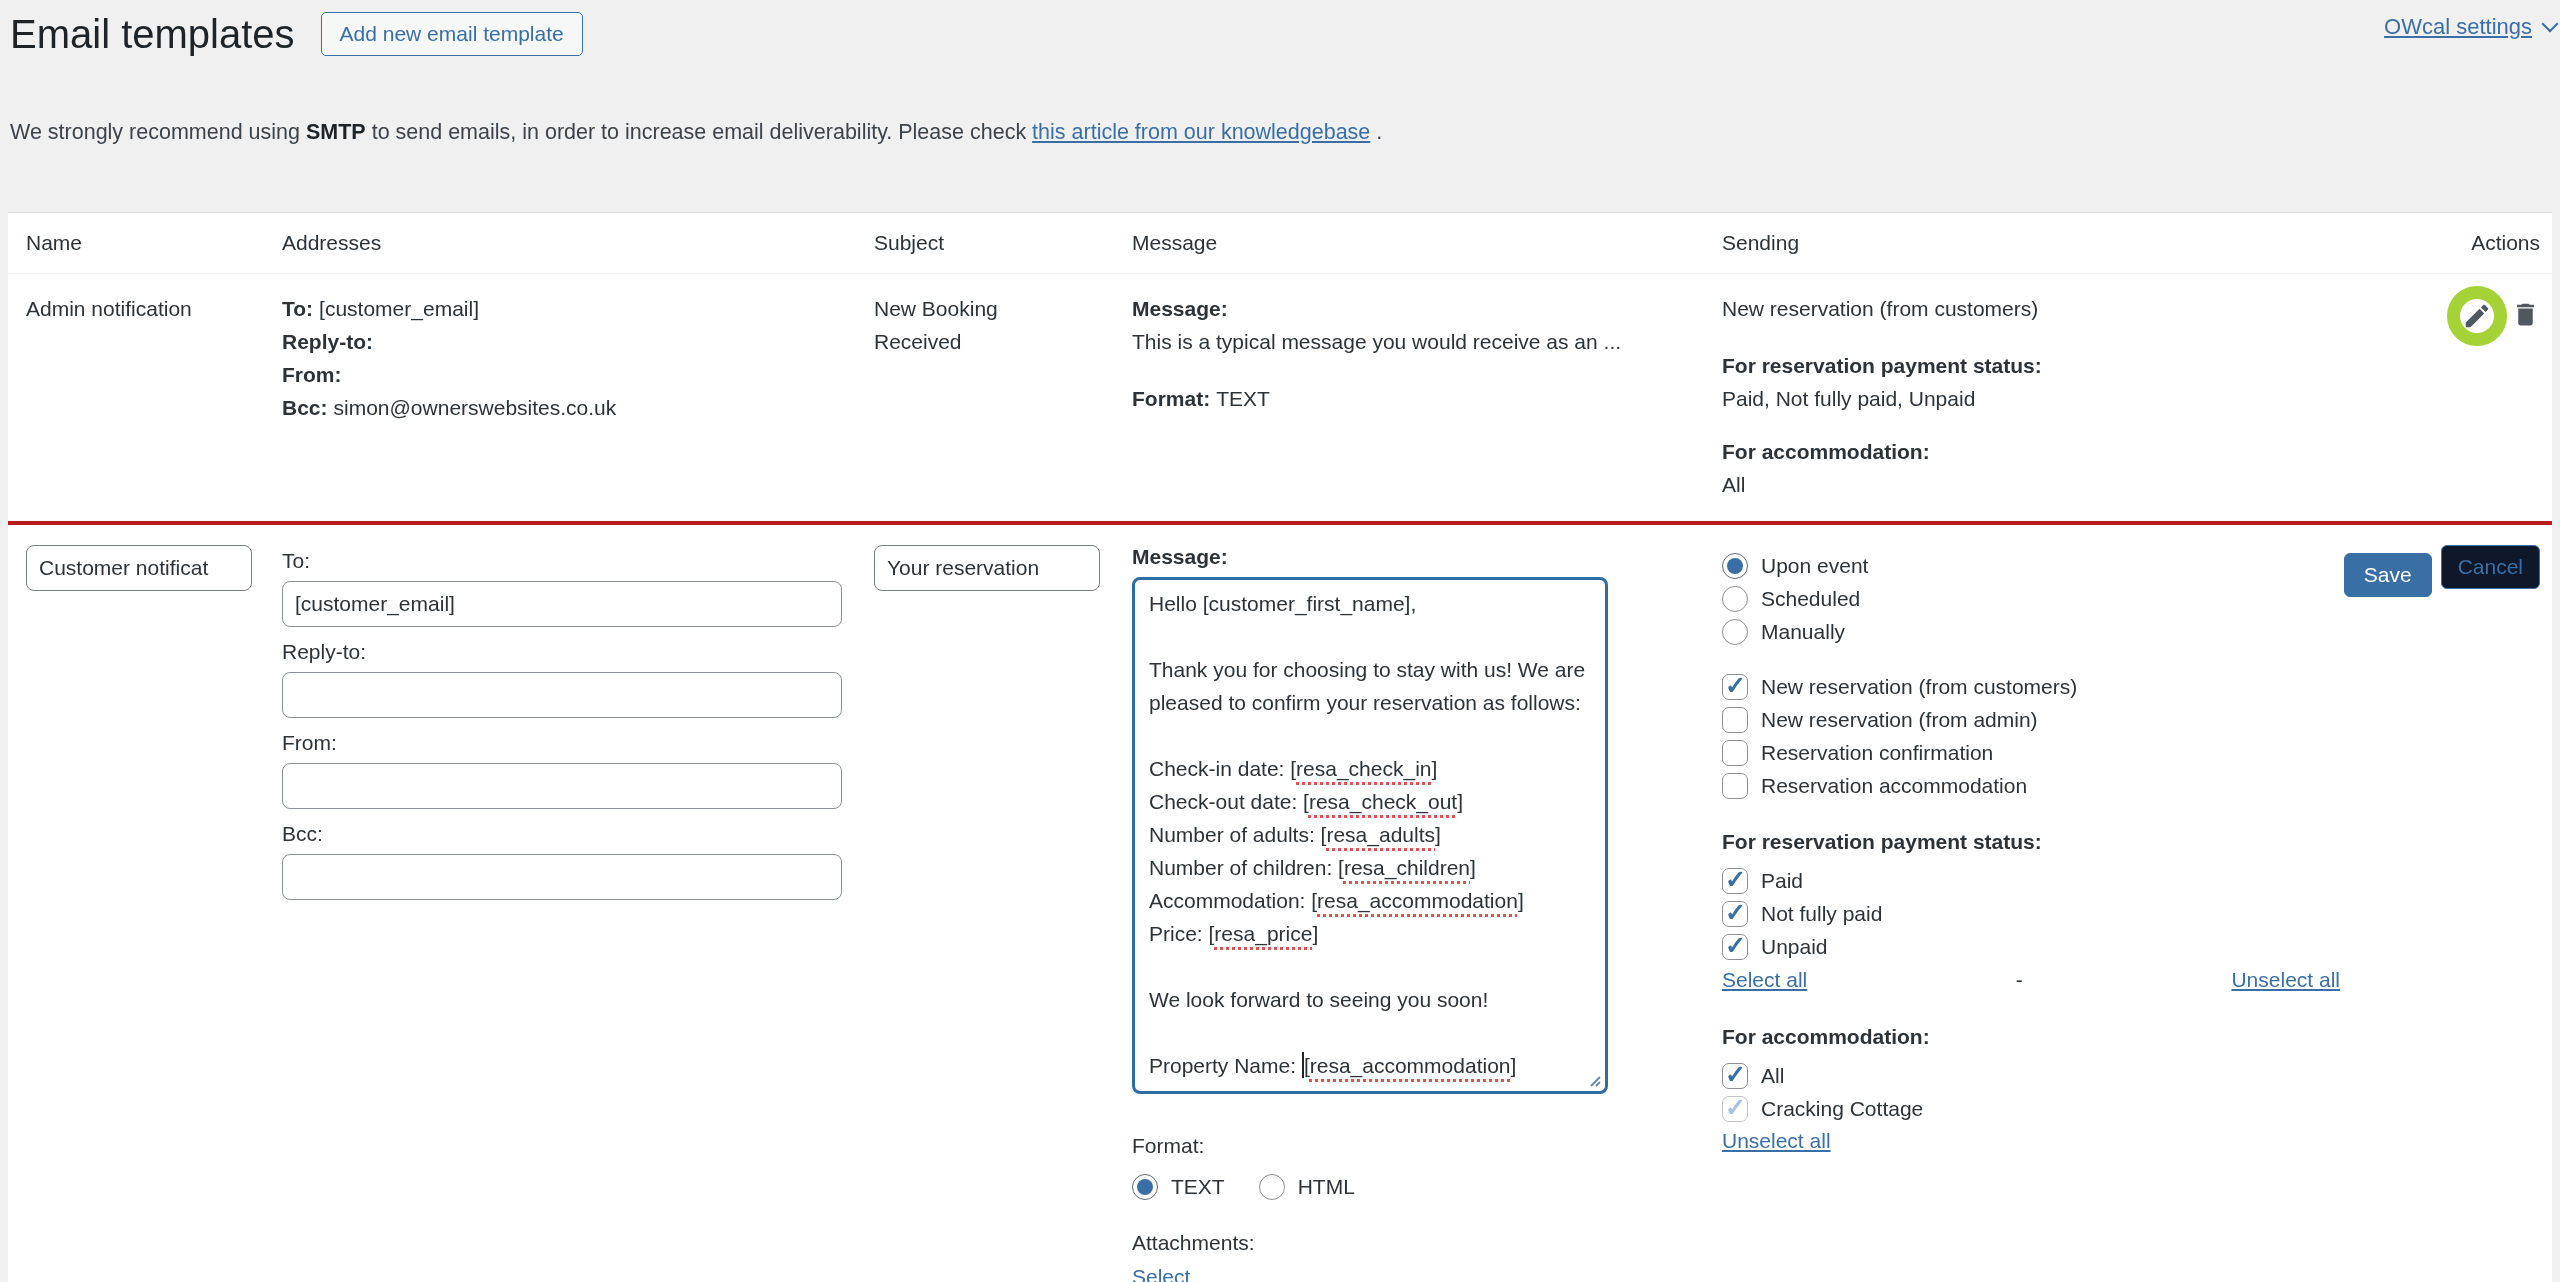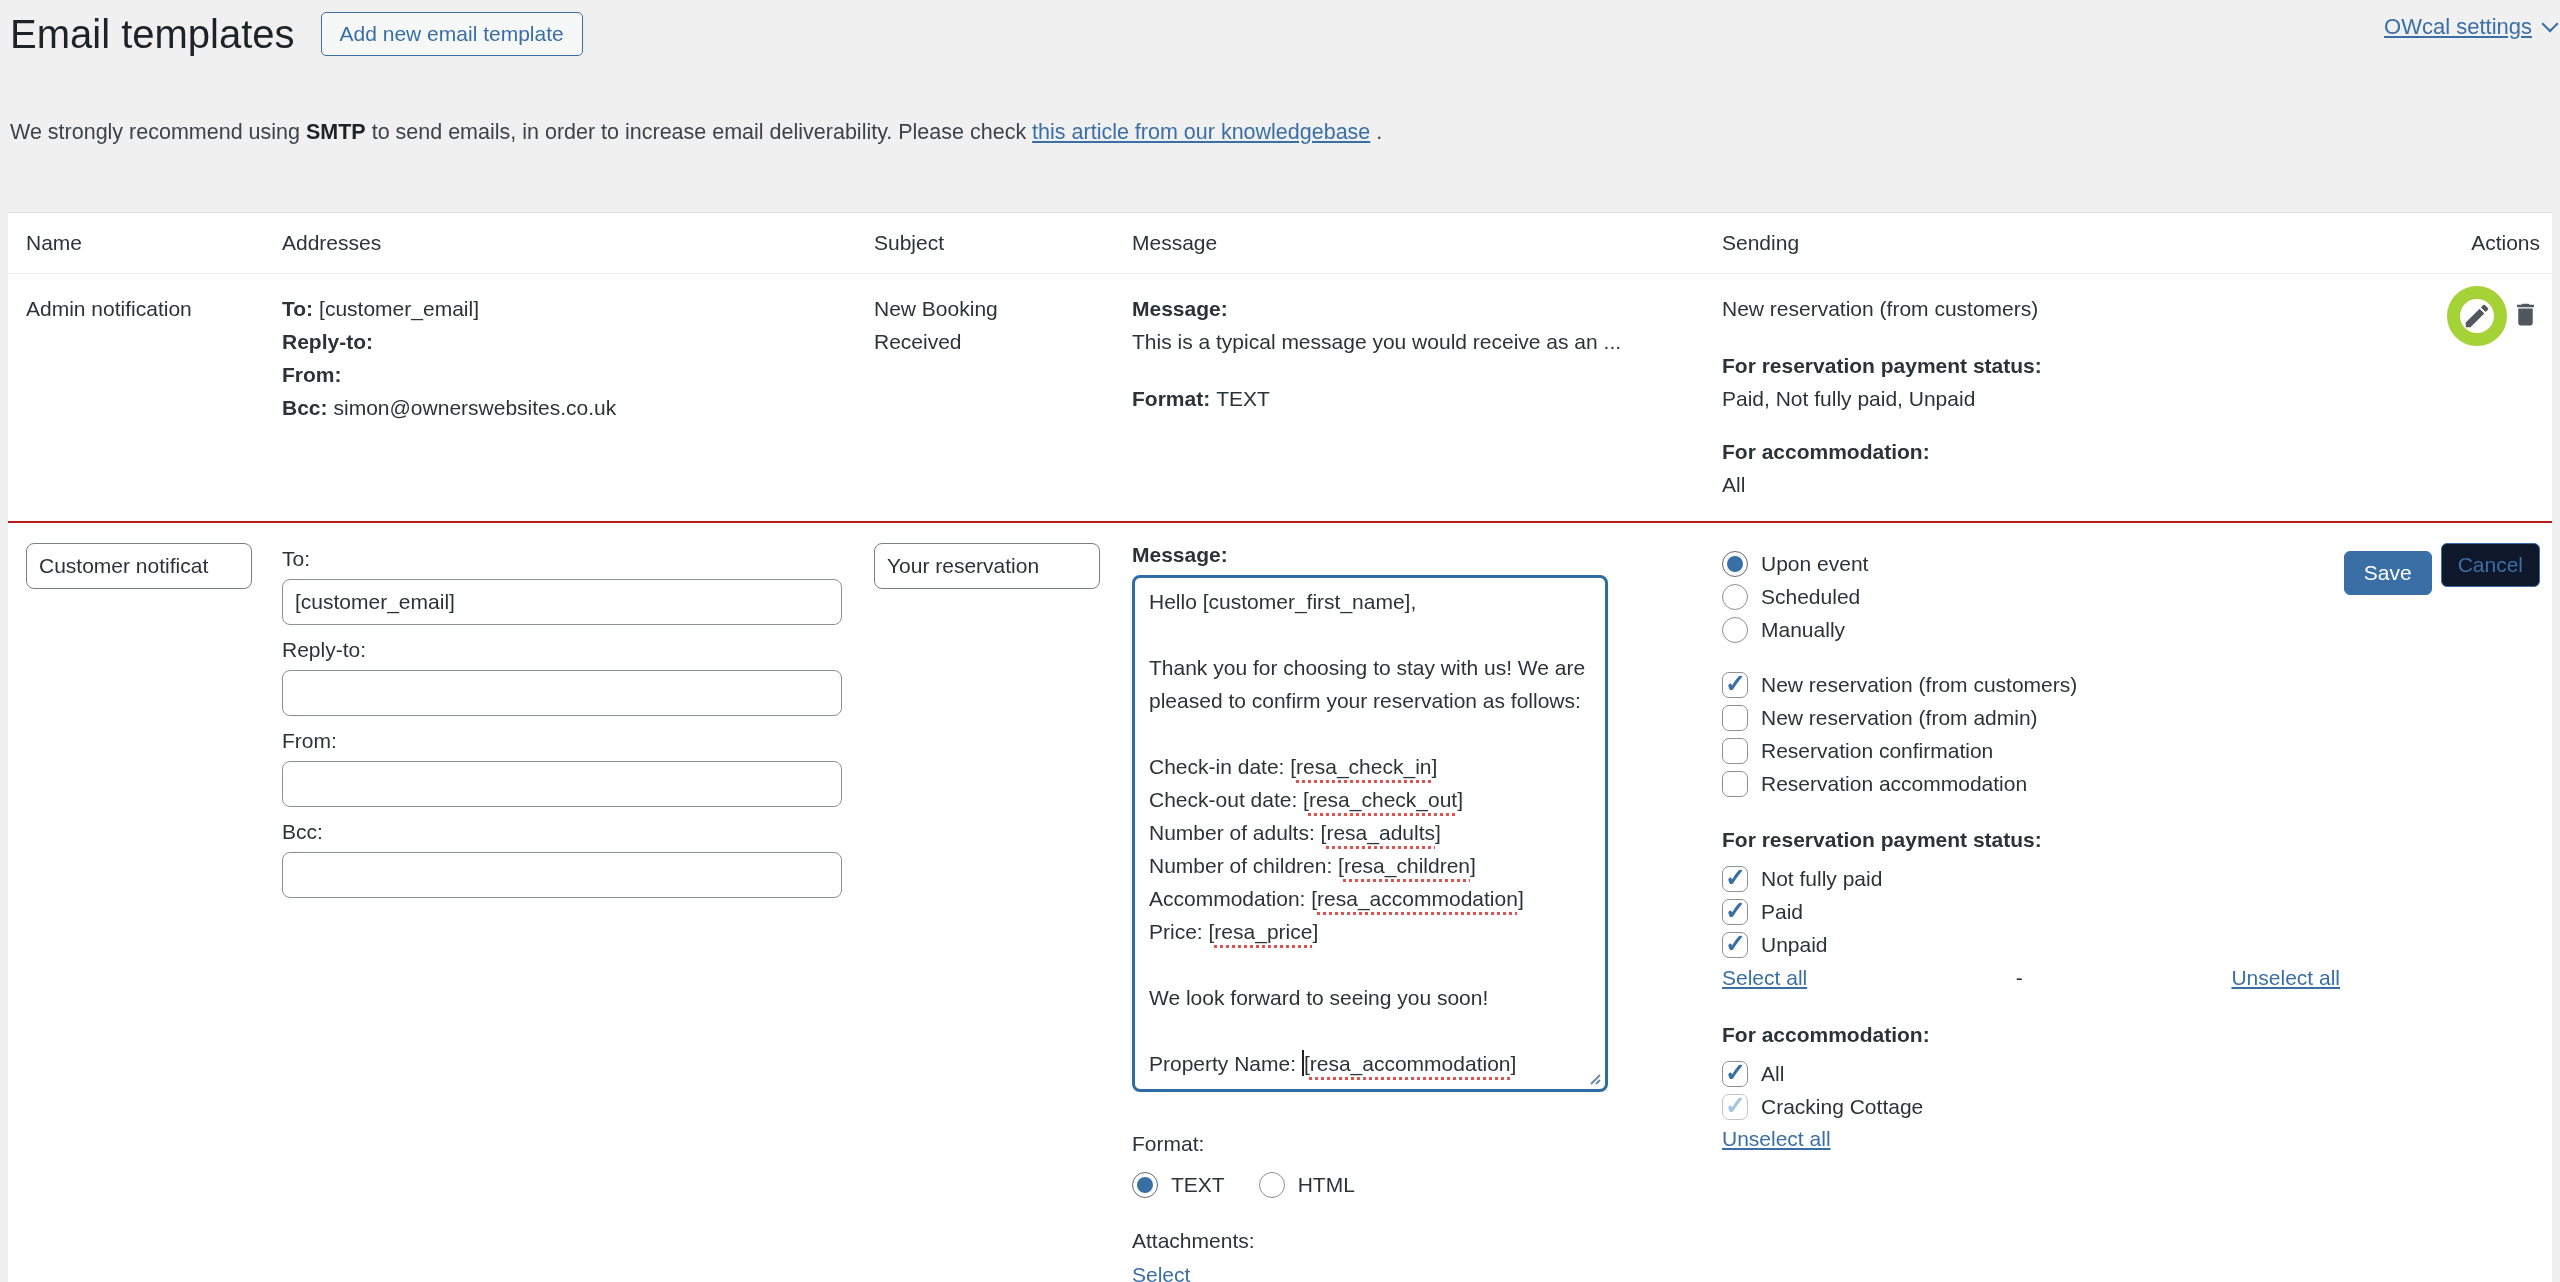--- a/index.html
+++ b/index.html
@@ -40,21 +40,21 @@
   }
   .grid {
     display:grid;
     grid-template-columns:256px 592px 258px 590px 618px 1fr;
     padding-left:18px; padding-right:12px;
   }
   .thead { height:61px; align-items:center; border-bottom:1px solid #f0f0f1; }
   .th { font-size:21px; color:#2c3338; }
   .thead div:last-of-type { text-align:right; }
 
-  .row-admin { padding-top:18px; padding-bottom:20px; border-bottom:2px solid #b91c1c; }
+  .row-admin { padding-top:18px; padding-bottom:20px; border-bottom:4px solid #b91c1c; }
   .line { line-height:33px; }
   .ml6 { margin-left:6px; }
   .mt20 { margin-top:20px; }
   .mt24 { margin-top:24px; }
   .subject-text { max-width:170px; }
 
   .actions-cell { display:flex; justify-content:flex-end; align-items:flex-start; padding-top:2px; }
   .icon-wrap { position:relative; width:44px; height:44px; display:inline-flex; align-items:center; justify-content:center; cursor:pointer; }
   .ring {
     position:absolute; width:60px; height:60px;
@@ -310,26 +310,26 @@
             <span class="cb"></span>
             <span>Reservation accommodation</span>
           </label>
 
       </div>
       <div class="b sec-label">For reservation payment status:</div>
       <div>
 
           <label class="opt-row checked">
             <span class="cb"></span>
+            <span>Paid</span>
+          </label>
+
+          <label class="opt-row checked">
+            <span class="cb"></span>
             <span>Not fully paid</span>
-          </label>
-
-          <label class="opt-row checked">
-            <span class="cb"></span>
-            <span>Paid</span>
           </label>
 
           <label class="opt-row checked">
             <span class="cb"></span>
             <span>Unpaid</span>
           </label>
 
       </div>
       <div class="links-row">
         <a class="link">Select all</a>

